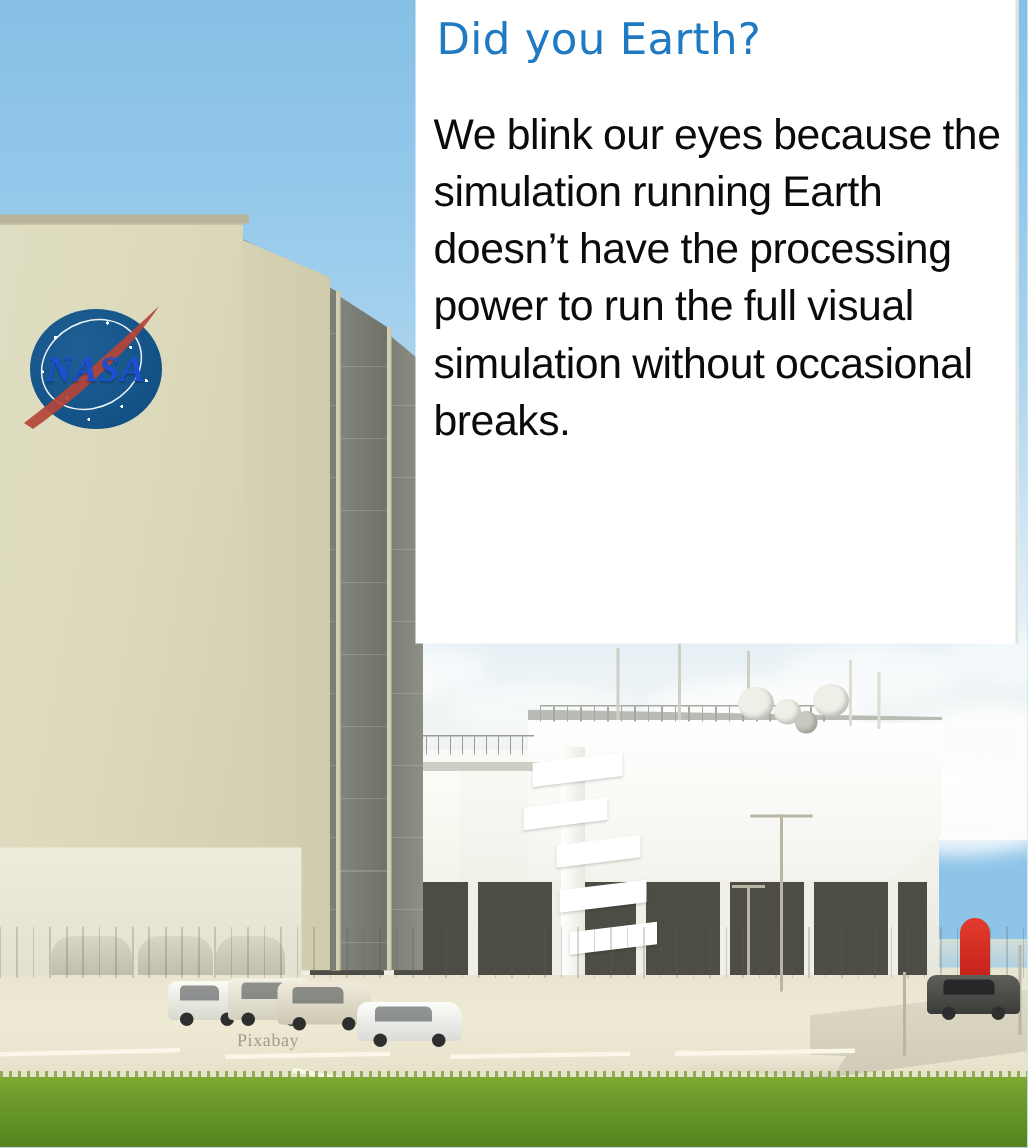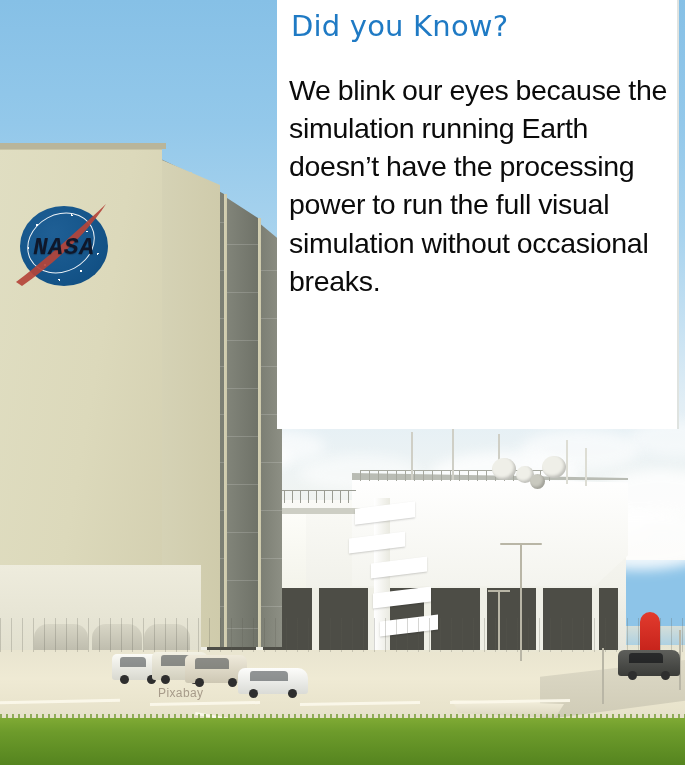--- a/index.html
+++ b/index.html
@@ -337,26 +337,26 @@
     position: absolute;
     left: -2px; top: 4px;
     width: 100px; height: 88px;
     overflow: visible;
   }
   .nasa-text {
     position: absolute;
     left: 0; top: 36px;
     width: 96px;
     text-align: center;
-    font-family: Liberation Mono, monospace;
+    font-family: Liberation Serif, serif;
     font-weight: 700;
     font-style: italic;
     font-size: 24px;
     letter-spacing: 1px;
-    color: #0f172a;
+    color: #1d4ed8;
     text-shadow: 0 1px 1px rgba(0,0,0,.25);
   }
 
   
   .text-card {
     position: absolute;
     left: 277px; top: 0;
     width: 402px; height: 429px;
     background: #ffffff;
     border-right: 2px solid #dfe3e0;
@@ -376,21 +376,21 @@
     font-size: 28.5px;
     line-height: 1.335;
     color: #0b0b0b;
     margin: 0 0 0 2px;
     letter-spacing: -0.3px;
     word-spacing: -0.5px;
   }
   .watermark {
     position: absolute;
     left: 158px; top: 686px;
-    font-family: Liberation Sans, sans-serif;
+    font-family: Liberation Serif, serif;
     font-size: 12px;
     color: #9b8e7e;
     opacity: .85;
     letter-spacing: .4px;
   }
 </style>
 </head>
 <body>
 
 <div id="meme-card">
@@ -516,17 +516,17 @@
       <svg class="nasa-swoosh" viewBox="0 0 100 88">
         <path d="M2 80 C 26 62, 58 34, 92 2 C 74 30, 42 60, 8 84 Z" fill="#b4443a" opacity="0.92"></path>
       </svg>
       <div class="nasa-text">NASA</div>
     </div>
 
     <div class="watermark">Pixabay</div>
   </div>
 
   <div class="text-card">
-    <div class="card-title">Did you Know?</div>
+    <div class="card-title">Did you Earth?</div>
     <div class="card-body">We blink our eyes because the simulation running Earth doesn’t have the processing power to run the full visual simulation without occasional breaks.</div>
   </div>
 
 </div>
 
 </body></html>

